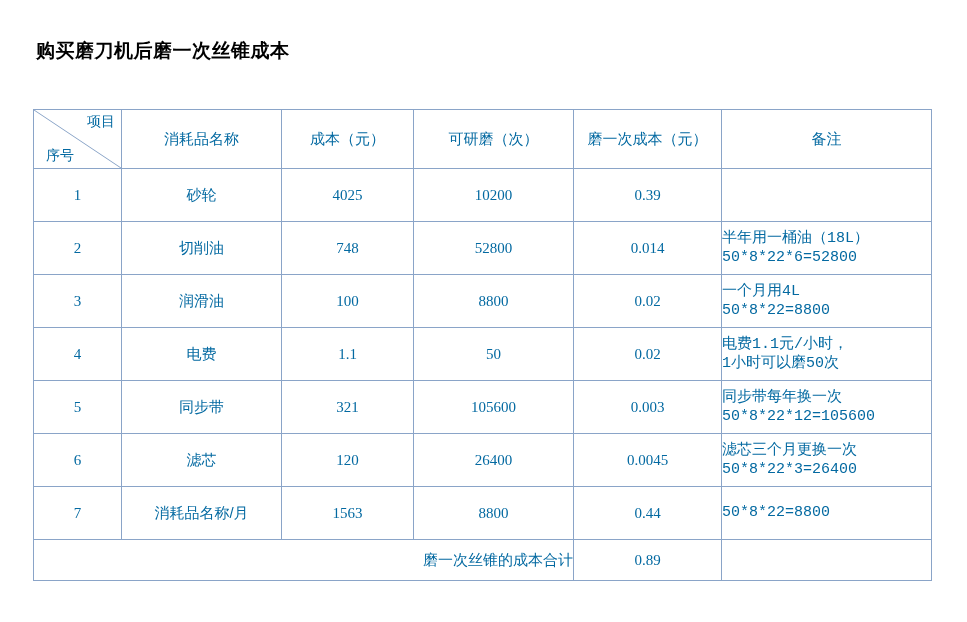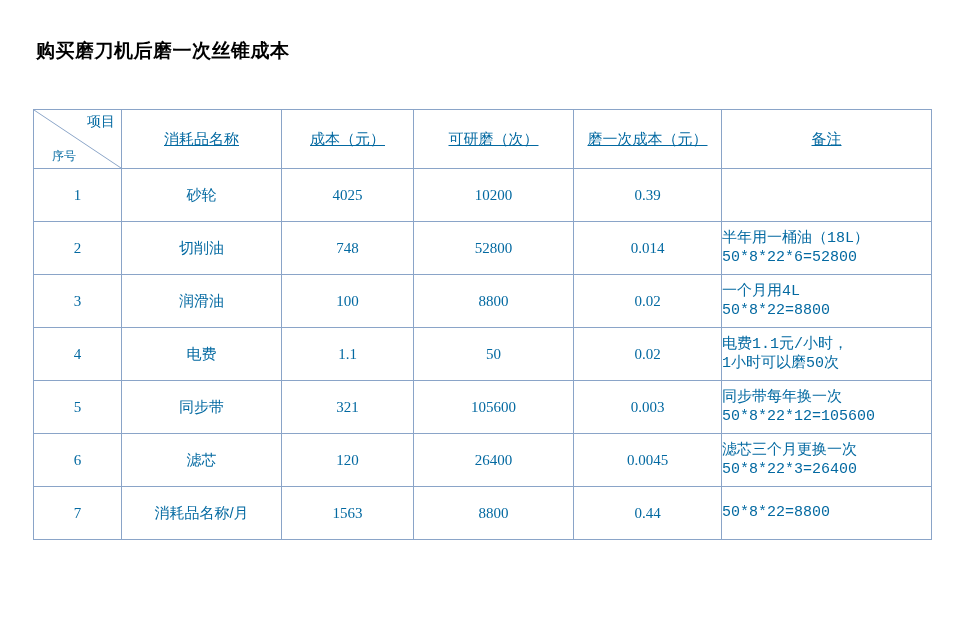--- a/index.html
+++ b/index.html
@@ -48,21 +48,21 @@
   }
   
   col.c0 { width: 88px; }
   col.c1 { width: 160px; }
   col.c2 { width: 132px; }
   col.c3 { width: 160px; }
   col.c4 { width: 148px; }
   col.c5 { width: 210px; }
 
   .hdr-row td { height: 58px; text-align: center; }
-  .hdr-text { font-size: 15px; line-height: 1.25; text-decoration: underline; }
+  .hdr-text { font-size: 15px; line-height: 1.25; }
 
   
   .diag {
     position: relative;
     padding: 0;
     height: 58px;
   }
   .diag .diag-line {
     position: absolute;
     left: 0; top: 0;
@@ -70,23 +70,23 @@
     pointer-events: none;
   }
   .diag .lbl-top {
     position: absolute;
     right: 6px;
     top: 3px;
     font-size: 14px;
   }
   .diag .lbl-bot {
     position: absolute;
-    left: 18px;
+    left: 12px;
     bottom: 3px;
-    font-size: 12px;
+    font-size: 14px;
   }
 
   .body-row td { height: 52px; }
   .cell-center { text-align: center; }
   .cell-note {
     text-align: left;
     padding: 2px 6px;
     font-size: 13.5px;
     line-height: 1.3;
     font-family: Liberation Mono, monospace;
@@ -224,16 +224,21 @@
       <tr class="body-row">
         <td class="cell-center idx">7</td>
         <td class="cell-center name">消耗品名称/月</td>
         <td class="cell-center num">1563</td>
         <td class="cell-center num">8800</td>
         <td class="cell-center num">0.44</td>
         <td class="cell-note">
           <span class="note-line"> 50*8*22=8800</span>
         </td>
       </tr>
+      <tr class="total-row">
+        <td class="total-label" colspan="4">磨一次丝锥的成本合计</td>
+        <td class="total-value">0.89</td>
+        <td class="total-blank"></td>
+      </tr>
     </tbody>
   </table>
 
 </div>
 
 </body></html>

